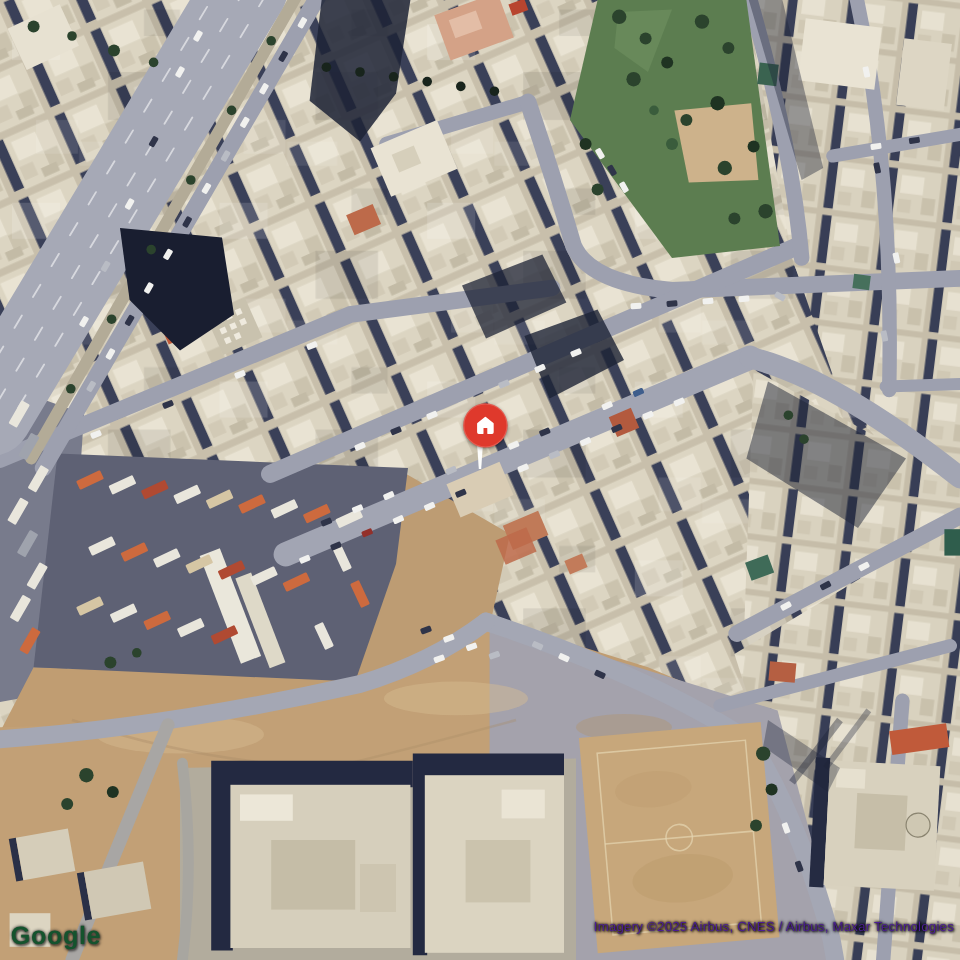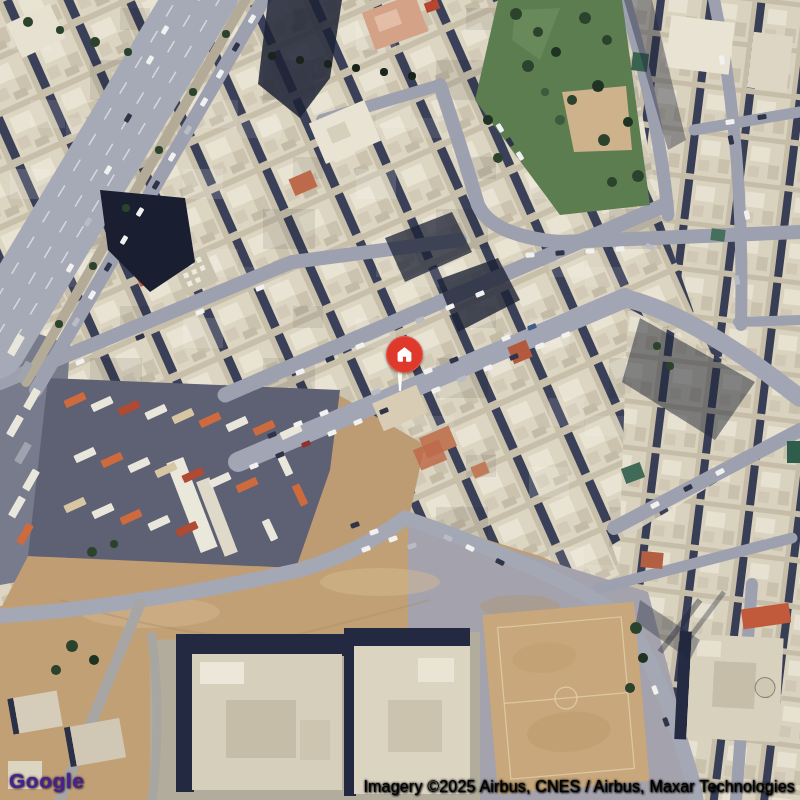--- a/index.html
+++ b/index.html
@@ -11,26 +11,26 @@
   #marker .stem{position:absolute;left:400px;top:367px;width:7px;height:24px;
     margin-left:-3.5px;background:#fdfdfb;
     clip-path:polygon(12% 0,88% 0,64% 100%,36% 100%);
     filter:drop-shadow(1px 1px 1px rgba(20,20,40,.5));}
   #marker .pin-circle{position:absolute;left:386px;top:336px;width:37px;height:37px;
     border-radius:50%;background:#df392c;
     box-shadow:0 1px 3px rgba(0,0,0,.45), inset 0 0 0 1px rgba(255,255,255,.18);
     display:flex;align-items:center;justify-content:center;}
   #marker .pin-circle svg{width:21px;height:21px;display:block;}
   
-  #google-logo{position:absolute;left:9px;bottom:7px;z-index:40;color:#4c1d95;
+  #google-logo{position:absolute;left:9px;bottom:7px;z-index:40;color:#14532d;
     font-size:21px;font-weight:bold;letter-spacing:.5px;cursor:pointer;
     text-shadow:0 0 2px rgba(60,60,60,.9),0 0 3px rgba(0,0,0,.45),1px 1px 2px rgba(0,0,0,.5);}
   
-  #attribution{position:absolute;right:5px;bottom:4px;z-index:40;color:#000000;
-    font-size:16px;letter-spacing:.2px;
+  #attribution{position:absolute;right:5px;bottom:21px;z-index:40;color:#4c1d95;
+    font-size:11px;letter-spacing:.2px;
     text-shadow:0 0 2px #000,0 0 3px rgba(0,0,0,.8),1px 1px 2px rgba(0,0,0,.9);}
 </style>
 </head>
 <body>
 
 <div id="viewport">
 
 <svg id="map-svg" viewBox="0 0 800 800" xmlns="http://www.w3.org/2000/svg">
   <defs>
     <pattern id="cityA" width="56" height="52" patternUnits="userSpaceOnUse" patternTransform="rotate(-24)">

